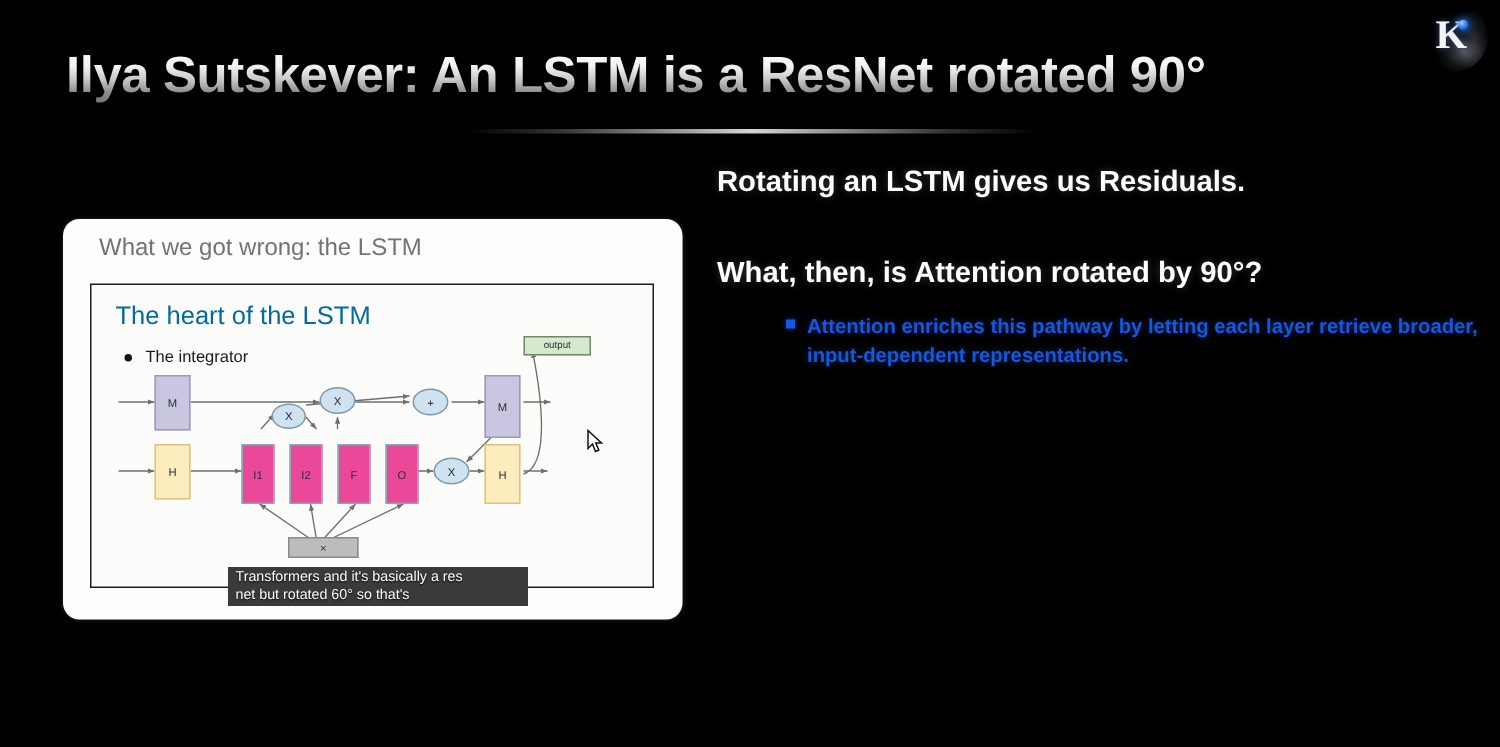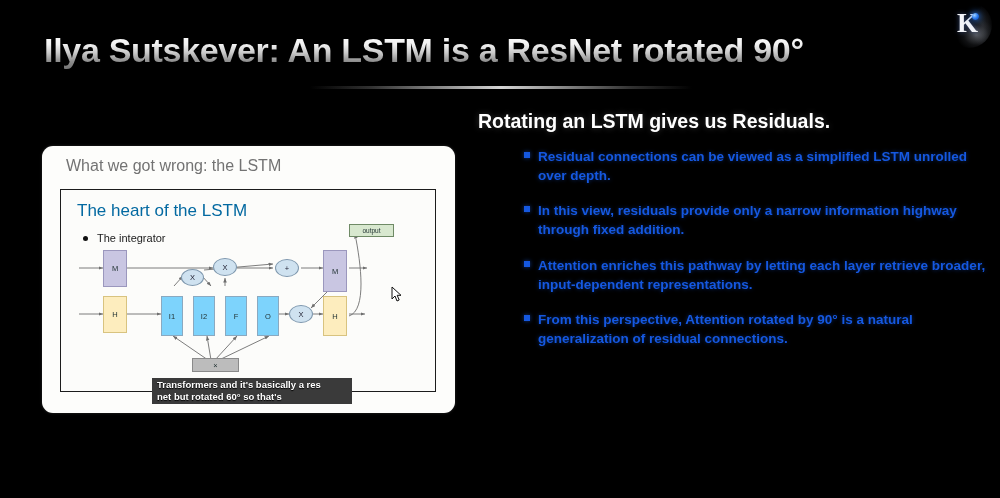--- a/index.html
+++ b/index.html
@@ -109,30 +109,30 @@
   .dgell {
     position:absolute;
     border:1px solid #7e97ad;
     background:#cfe2f0;
     border-radius:50%;
     display:flex; align-items:center; justify-content:center;
     font-size:7.5px; color:#223;
   }
   .m-box { background:#c9c6e2; border-color:#9b97bd; }
   .h-box { background:#fdedbe; border-color:#d8c37f; }
-  .gate-box { background:#7dd3fc; border-color:#8aa9c0; }
+  .gate-box { background:#ec4899; border-color:#8aa9c0; }
   .x-box { background:#bcbcbc; border-color:#8a8a8a; }
   .out-box { background:#d8e8cf; border-color:#6f8a66; }
 
   #caption {
     position:absolute; left:110px; top:232px;
     width:200px;
     background:#3a3a3a;
     color:#fff;
-    font-size:9.5px; font-weight:bold;
+    font-size:9.5px; font-weight:normal;
     line-height:1.28;
     padding:1px 3px;
     font-family:"Liberation Sans", sans-serif;
     text-shadow:0 1px 1px #000;
     z-index:9;
   }
   #caption span { display:block; background:#3a3a3a; width:max-content; padding:0 2px; }
 
   #cursor { position:absolute; left:330px; top:96px; z-index:8; }
 
@@ -258,24 +258,20 @@
     </div>
 
     <div id="caption">
       <span>Transformers and it's basically a res</span>
       <span>net but rotated 60° so that's</span>
     </div>
   </div>
 
   <div id="right">
     <div class="sec-head">Rotating an LSTM gives us Residuals.</div>
-    <div class="bullets">
-      <div class="bullet">Residual connections can be viewed as a simplified LSTM unrolled over depth.</div>
-      <div class="bullet">In this view, residuals provide only a narrow information highway through fixed addition.</div>
-    </div>
-
+
+    <div class="sec-head gap2">What, then, is Attention rotated by 90°?</div>
     <div class="bullets">
       <div class="bullet">Attention enriches this pathway by letting each layer retrieve broader, input-dependent representations.</div>
-      <div class="bullet">From this perspective, Attention rotated by 90° is a natural generalization of residual connections.</div>
     </div>
   </div>
 
 </div>
 
 </body></html>

